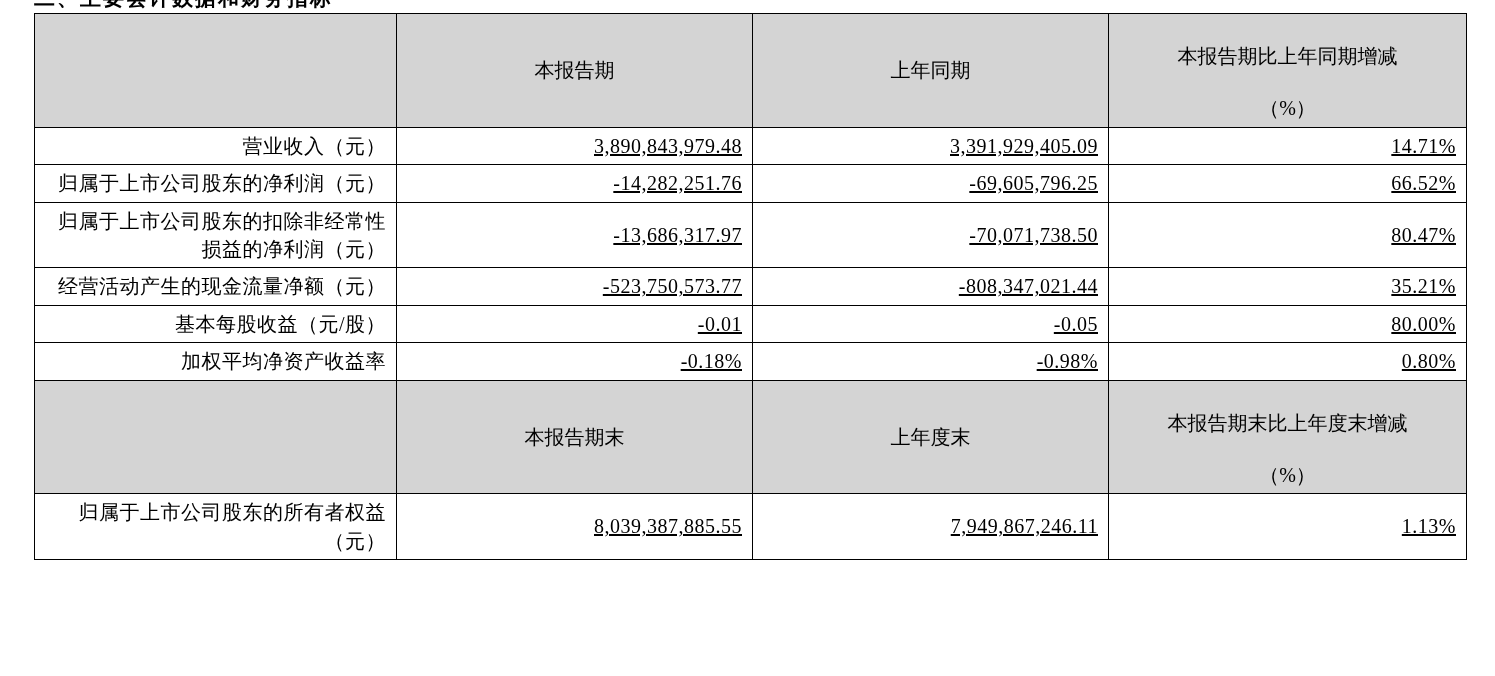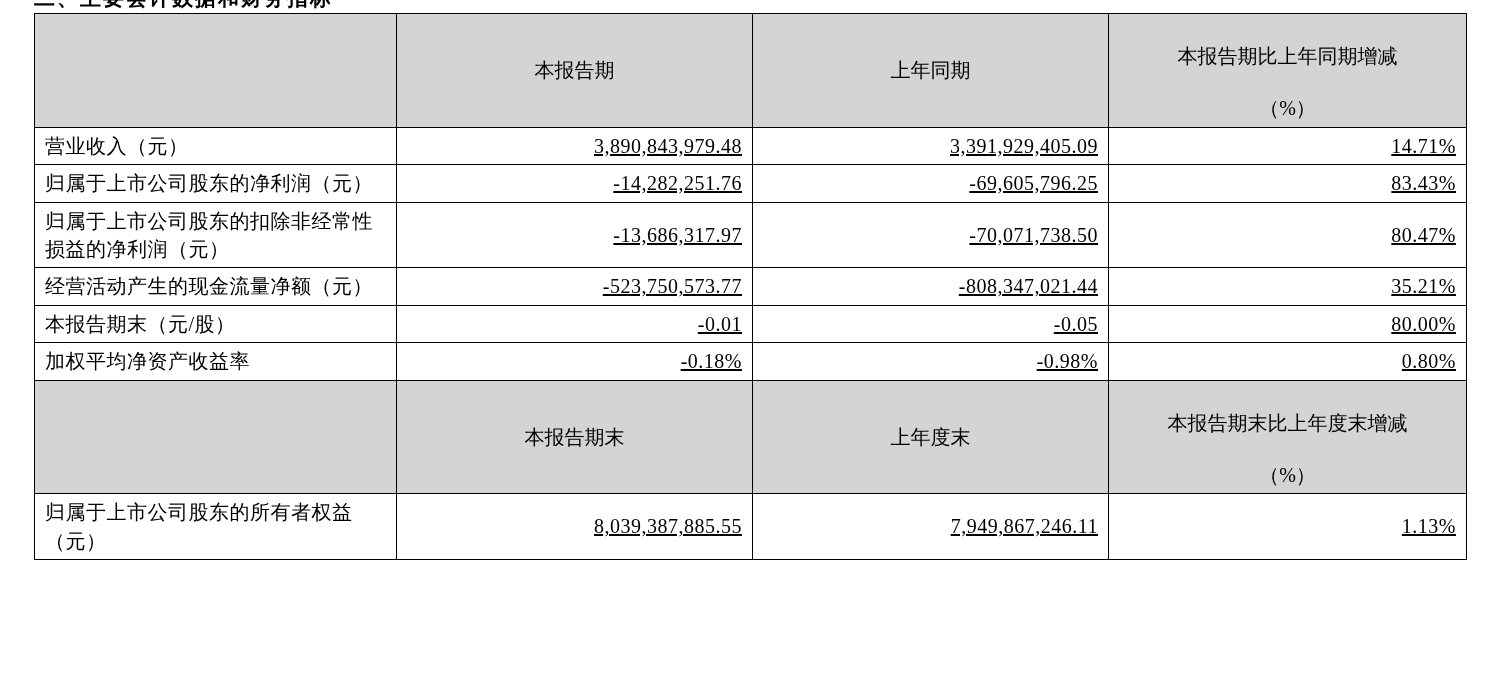--- a/index.html
+++ b/index.html
@@ -52,21 +52,21 @@
   }
   td.hdr {
     background: #d4d4d4;
     text-align: center;
     font-size: 20px;
   }
   td.hdr.blank {
     background: #d4d4d4;
   }
   td.label {
-    text-align: left;
+    text-align: right;
     letter-spacing: 0.5px;
   }
   td.num {
     text-align: right;
     font-family: "Liberation Serif", "DejaVu Serif", serif;
     letter-spacing: 0.5px;
     text-decoration: underline;
   }
   .hdr-sub {
     display: block;
@@ -103,40 +103,40 @@
         <td class="label">营业收入（元）</td>
         <td class="num">3,890,843,979.48</td>
         <td class="num">3,391,929,405.09</td>
         <td class="num">14.71%</td>
       </tr>
 
       <tr>
         <td class="label">归属于上市公司股东的净利润（元）</td>
         <td class="num">-14,282,251.76</td>
         <td class="num">-69,605,796.25</td>
-        <td class="num">83.43%</td>
+        <td class="num">66.52%</td>
       </tr>
 
       <tr>
         <td class="label">归属于上市公司股东的扣除非经常性损益的净利润（元）</td>
         <td class="num">-13,686,317.97</td>
         <td class="num">-70,071,738.50</td>
         <td class="num">80.47%</td>
       </tr>
 
       <tr>
         <td class="label">经营活动产生的现金流量净额（元）</td>
         <td class="num">-523,750,573.77</td>
         <td class="num">-808,347,021.44</td>
         <td class="num">35.21%</td>
       </tr>
 
 
       <tr>
-        <td class="label">本报告期末（元/股）</td>
+        <td class="label">基本每股收益（元/股）</td>
         <td class="num">-0.01</td>
         <td class="num">-0.05</td>
         <td class="num">80.00%</td>
       </tr>
 
       <tr>
         <td class="label">加权平均净资产收益率</td>
         <td class="num">-0.18%</td>
         <td class="num">-0.98%</td>
         <td class="num">0.80%</td>

